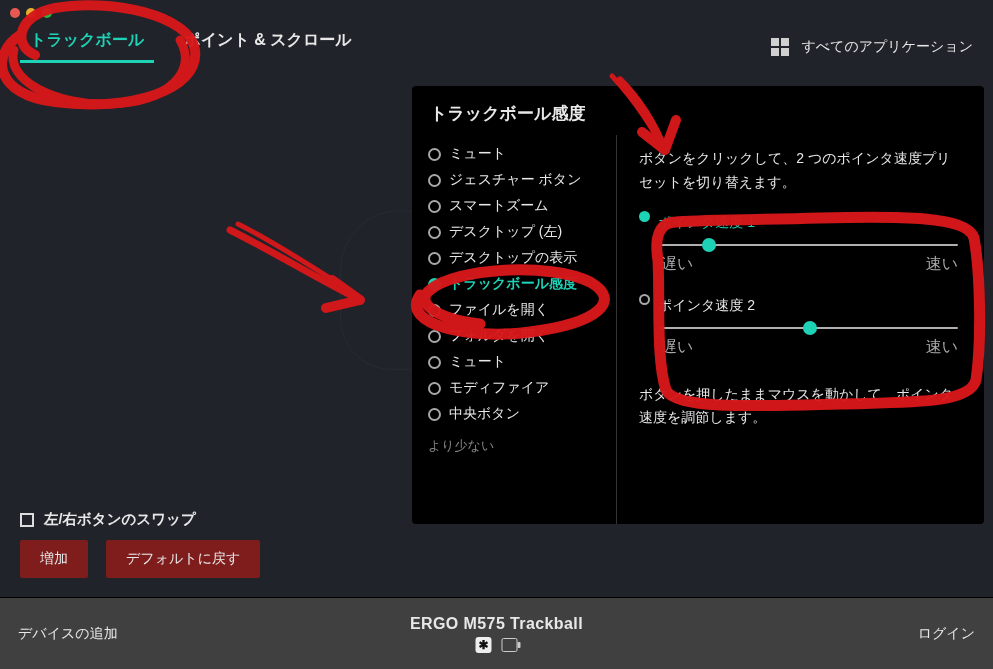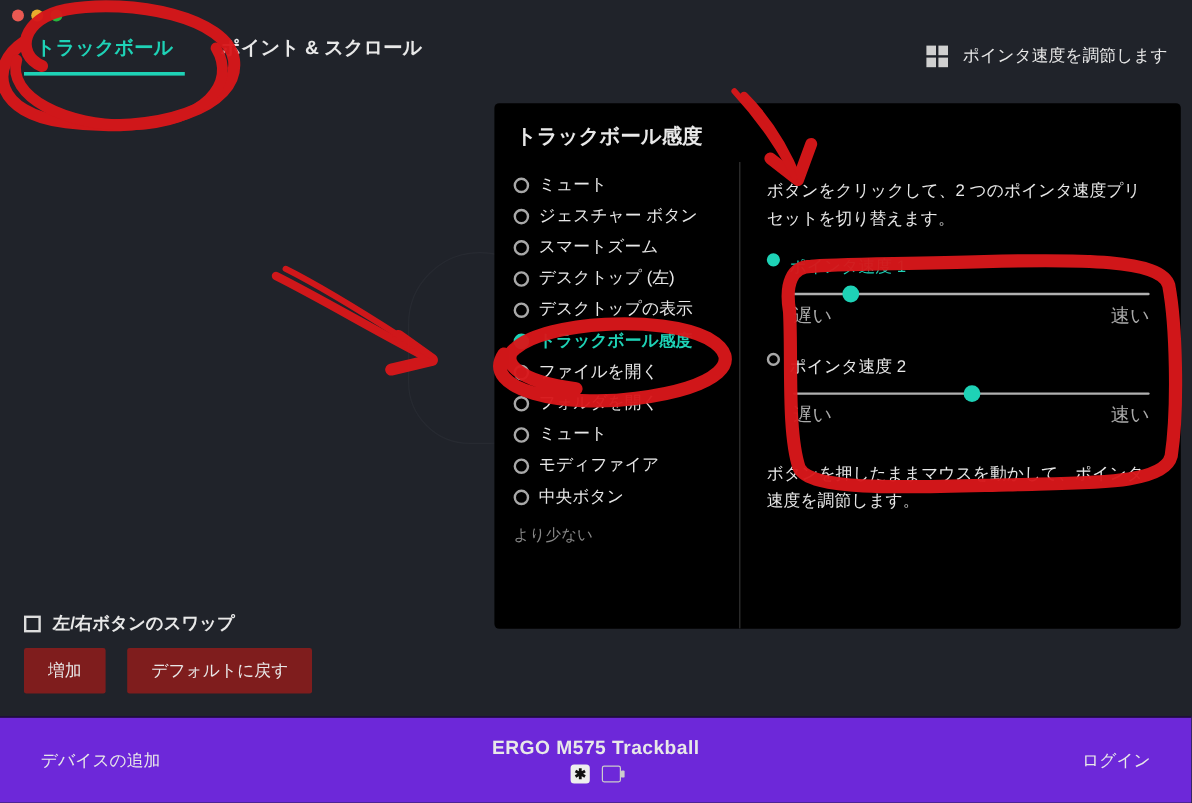--- a/index.html
+++ b/index.html
@@ -96,23 +96,23 @@
   }
   .btn-row{ position:absolute; left:20px; top:540px; display:flex; gap:18px;}
   .btn{
     background:#7f1d1d; padding:10px 20px; color:#e8e8e8; font-size:14px;
     cursor:pointer; border-radius:2px;
   }
 
   
   .footer{
     position:absolute; bottom:0; left:0; right:0; height:72px;
-    border-top:1px solid #000; background:#6d28d9;
+    border-top:1px solid #000; background:#404040;
     display:flex; align-items:center; justify-content:space-between;
-    padding:0 34px;
+    padding:0 18px;
   }
   .footer-center{ position:absolute; left:50%; transform:translateX(-50%); text-align:center;}
   .device-name{ font-weight:700; font-size:16px; letter-spacing:.4px;}
   .status-icons{ display:flex; gap:10px; justify-content:center; margin-top:4px; align-items:center;}
   .icon-box{ width:16px;height:14px; border:1.5px solid #ccc; border-radius:2px; position:relative;}
   .icon-box::after{content:"";position:absolute;right:-4px;top:3px;width:3px;height:6px;background:#ccc;border-radius:1px;}
   .icon-dot{ width:16px;height:16px;background:#eee;border-radius:3px;color:#111;font-size:12px;font-weight:900;display:flex;align-items:center;justify-content:center;}
 
   
   .device-ghost{
@@ -135,21 +135,21 @@
     <div class="tab tab-active">トラックボール</div>
     <div class="tab">ポイント &amp; スクロール</div>
   </div>
   <div class="tabs-right">
     <div class="grid-icon">
         <span></span>
         <span></span>
         <span></span>
         <span></span>
       </div>
-    <span>ポインタ速度を調節します</span>
+    <span>すべてのアプリケーション</span>
   </div>
 </div>
 
 <div class="device-ghost"></div>
 
 <div class="panel">
   <div class="panel-title">トラックボール感度</div>
   <div class="panel-body">
     <div class="action-list" id="action-list">
         <div class="action-item">

